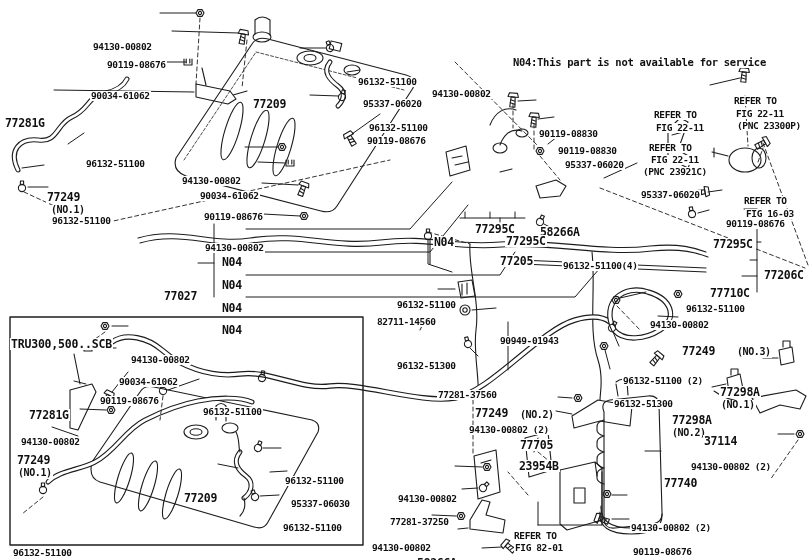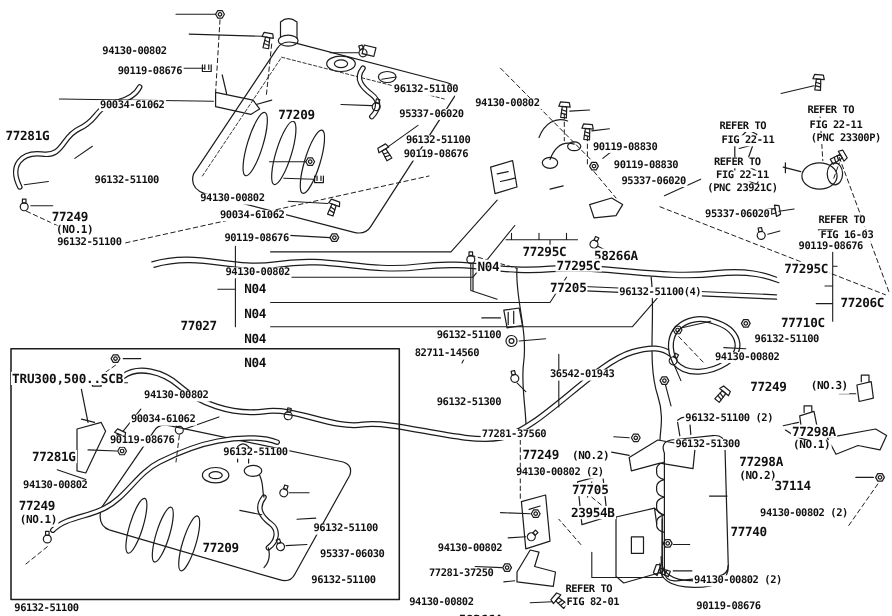--- a/index.html
+++ b/index.html
@@ -254,20 +254,21 @@
       <div class="lbl lg" style="left: 221px; top: 223px;">N04</div>
       <div class="lbl lg" style="left: 221px; top: 246px;">N04</div>
       <div class="lbl lg" style="left: 221px; top: 269px;">N04</div>
       <div class="lbl lg" style="left: 221px; top: 291px;">N04</div>
       <div class="lbl lg" style="left: 163px; top: 257px;">77027</div>
       <div class="lbl sm" style="left: 357px; top: 44px;">96132-51100</div>
       <div class="lbl sm" style="left: 362px; top: 66px;">95337-06020</div>
       <div class="lbl sm" style="left: 368px; top: 90px;">96132-51100</div>
       <div class="lbl sm" style="left: 366px; top: 103px;">90119-08676</div>
       <div class="lbl sm" style="left: 431px; top: 56px;">94130-00802</div>
+      <div class="lbl note" style="left: 512px; top: 24px;">N04:This part is not available for service</div>
       <div class="lbl sm" style="left: 653px; top: 77px;">REFER TO</div>
       <div class="lbl sm" style="left: 655px; top: 90px;">FIG 22-11</div>
       <div class="lbl sm" style="left: 733px; top: 63px;">REFER TO</div>
       <div class="lbl sm" style="left: 735px; top: 76px;">FIG 22-11</div>
       <div class="lbl sm" style="left: 736px; top: 88px;">(PNC 23300P)</div>
       <div class="lbl sm" style="left: 648px; top: 110px;">REFER TO</div>
       <div class="lbl sm" style="left: 650px; top: 122px;">FIG 22-11</div>
       <div class="lbl sm" style="left: 642px; top: 134px;">(PNC 23921C)</div>
       <div class="lbl sm" style="left: 743px; top: 163px;">REFER TO</div>
       <div class="lbl sm" style="left: 745px; top: 176px;">FIG 16-03</div>
@@ -282,21 +283,21 @@
       <div class="lbl lg" style="left: 433px; top: 203px;">N04</div>
       <div class="lbl lg" style="left: 499px; top: 222px;">77205</div>
       <div class="lbl sm" style="left: 562px; top: 228px;">96132-51100(4)</div>
       <div class="lbl lg" style="left: 712px; top: 205px;">77295C</div>
       <div class="lbl lg" style="left: 763px; top: 236px;">77206C</div>
       <div class="lbl lg" style="left: 709px; top: 254px;">77710C</div>
       <div class="lbl sm" style="left: 685px; top: 271px;">96132-51100</div>
       <div class="lbl sm" style="left: 649px; top: 287px;">94130-00802</div>
       <div class="lbl sm" style="left: 396px; top: 267px;">96132-51100</div>
       <div class="lbl sm" style="left: 376px; top: 284px;">82711-14560</div>
-      <div class="lbl sm" style="left: 499px; top: 303px;">36542-01943</div>
+      <div class="lbl sm" style="left: 499px; top: 303px;">90949-01943</div>
       <div class="lbl sm" style="left: 396px; top: 328px;">96132-51300</div>
       <div class="lbl lg" style="left: 681px; top: 312px;">77249</div>
       <div class="lbl xs" style="left: 736px; top: 314px;">(NO.3)</div>
       <div class="lbl sm" style="left: 622px; top: 343px;">96132-51100 (2)</div>
       <div class="lbl lg" style="left: 719px; top: 353px;">77298A</div>
       <div class="lbl xs" style="left: 720px; top: 367px;">(NO.1)</div>
       <div class="lbl sm" style="left: 613px; top: 366px;">96132-51300</div>
       <div class="lbl lg" style="left: 671px; top: 381px;">77298A</div>
       <div class="lbl xs" style="left: 671px; top: 395px;">(NO.2)</div>
       <div class="lbl lg" style="left: 703px; top: 402px;">37114</div>

